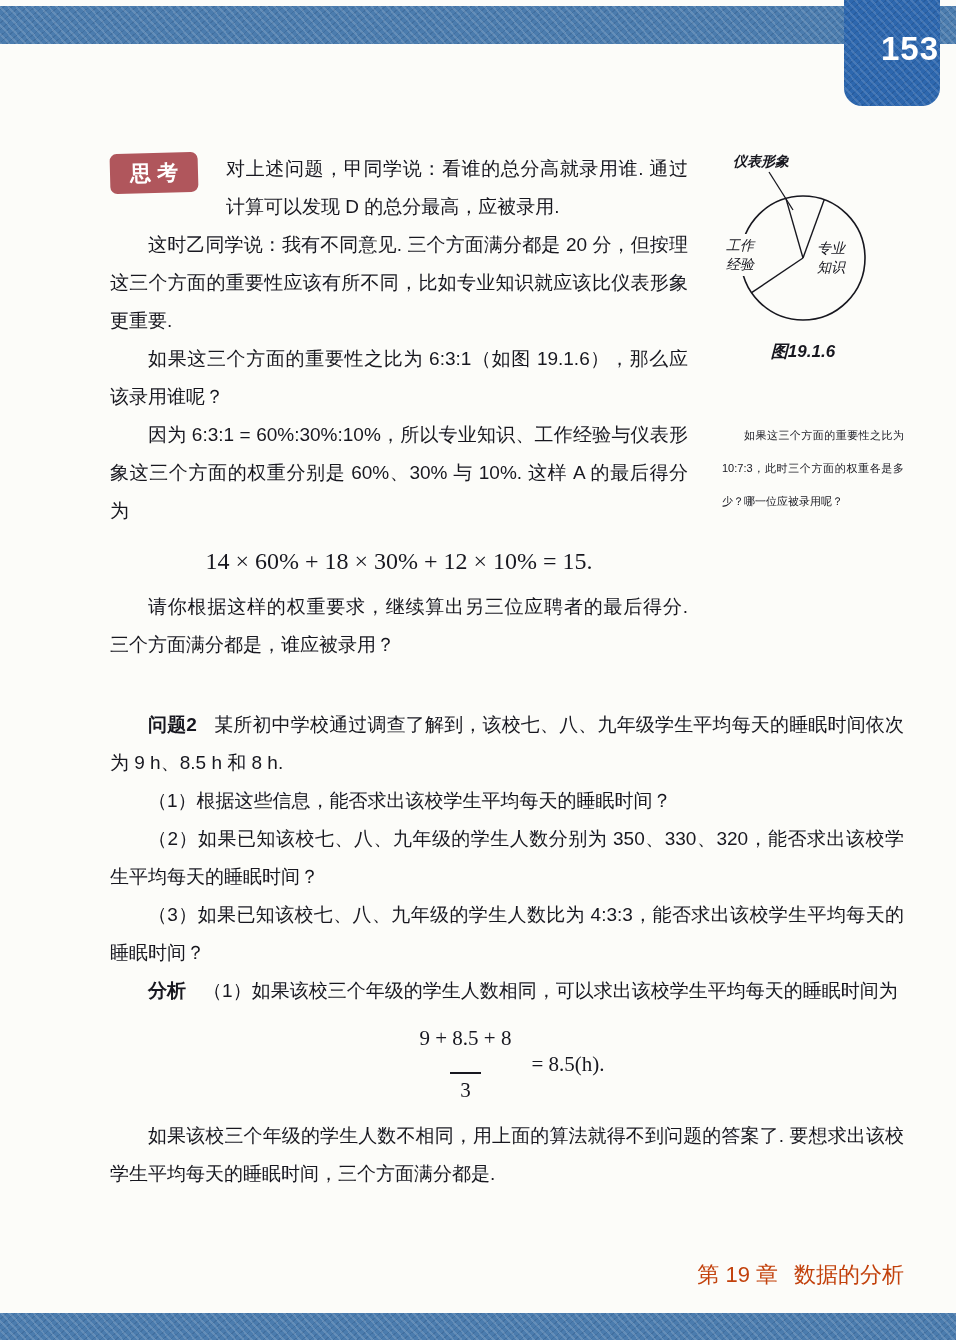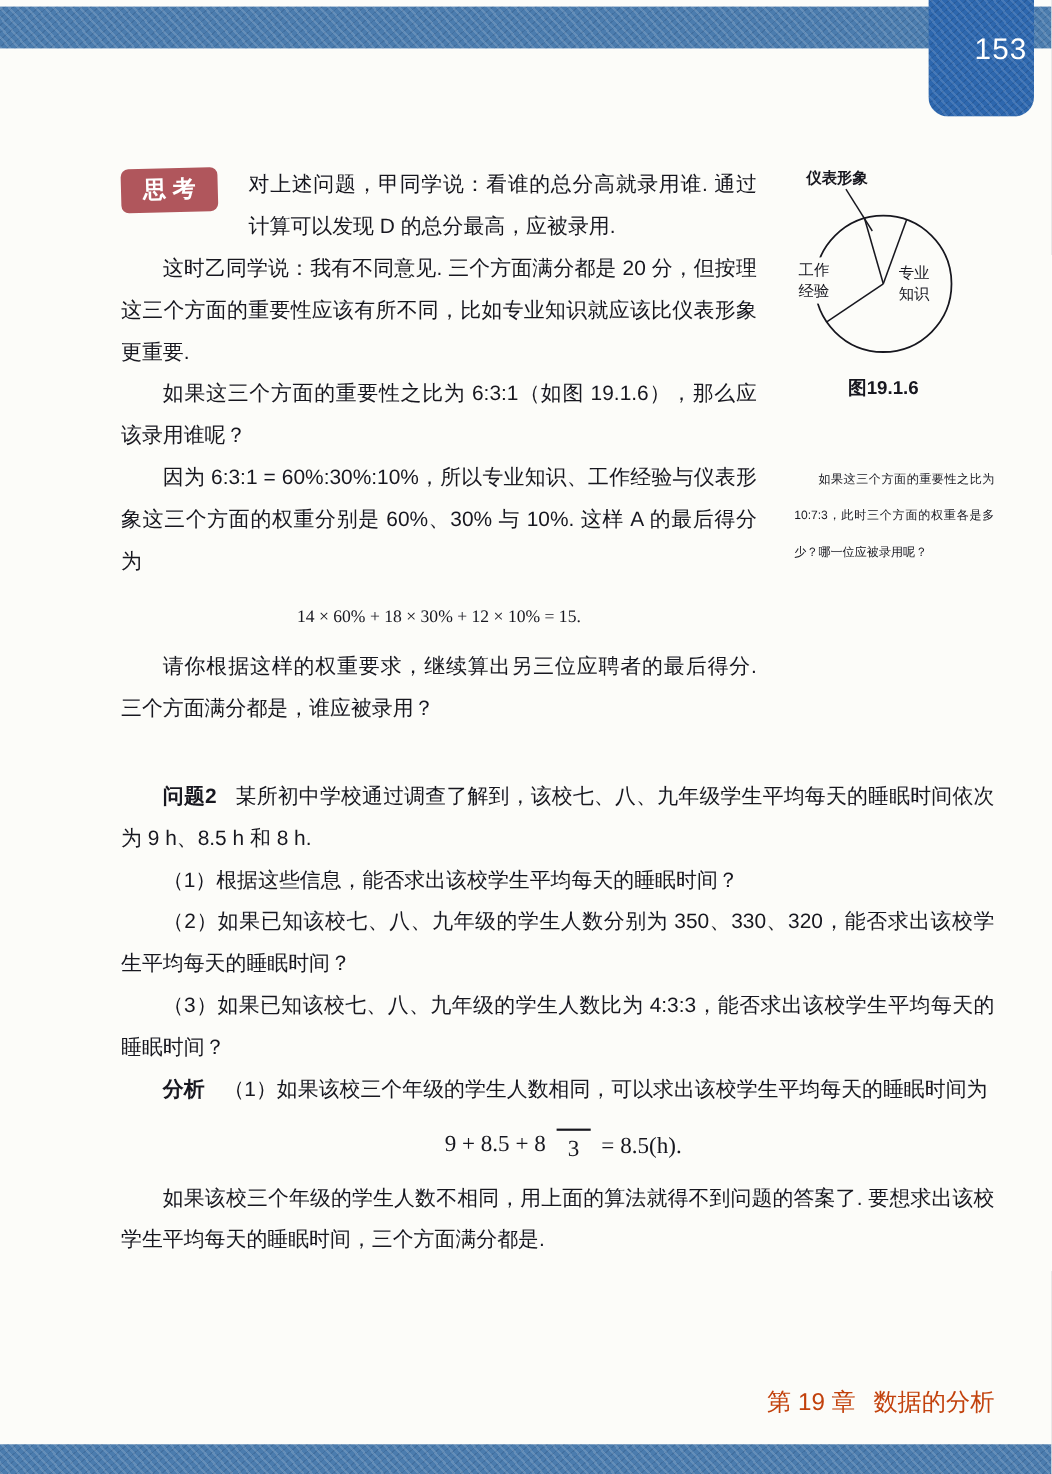--- a/index.html
+++ b/index.html
@@ -25,21 +25,21 @@
     position:absolute;top:0;right:16px;width:96px;height:106px;
     background-color:#2d67ae;
     background-image:
       repeating-linear-gradient(48deg, rgba(255,255,255,.12) 0 2px, rgba(255,255,255,0) 2px 6px),
       repeating-linear-gradient(-40deg, rgba(16,44,84,.18) 0 1px, rgba(0,0,0,0) 1px 5px);
     border-radius:0 0 18px 18px;
     text-align:center;
   }
   .page-number{
     display:block;margin-top:30px;
-    color:#ffffff;font-size:27px;font-weight:normal;letter-spacing:1px;padding-left:36px;
+    color:#ffffff;font-size:33px;font-weight:bold;letter-spacing:1px;padding-left:36px;
   }
   
   .content{position:absolute;left:110px;top:150px;width:794px;}
   .para{
     margin:0;font-size:19px;line-height:38px;
     text-indent:2em;text-align:justify;
   }
   .top-section{display:flex;}
   .col-main{width:578px;flex:none;}
   .col-side{width:202px;margin-left:14px;flex:none;}
@@ -47,40 +47,40 @@
   .think-badge{
     float:left;width:88px;height:40px;margin:3px 28px 8px 0;
     background:#b0565c;color:#ffffff;
     font-size:21px;font-weight:bold;letter-spacing:6px;
     text-align:center;line-height:40px;text-indent:6px;
     border-radius:7px;transform:rotate(-1.5deg);
   }
   .formula{
     text-align:center;text-indent:0;
     font-family:"Liberation Serif", serif;
-    font-size:16px;line-height:30px;
+    font-size:24px;line-height:30px;
     margin:16px 0 12px 0;
   }
   .lead{font-weight:bold;margin-right:.9em;}
   
-  .figure{width:202px;text-align:center;}
+  .figure{width:202px;text-align:center;font-style:italic;}
   .fig-caption{font-weight:bold;font-size:17px;margin-top:4px;}
   .pie-svg text{font-family:"Liberation Sans", sans-serif;fill:#17171f;}
   .margin-note{
     margin-top:56px;font-size:11px;line-height:33px;
     text-indent:2em;text-align:justify;margin-left:20px;
   }
   .section-problem{margin-top:42px;}
   
   .fraction-line{
     display:flex;justify-content:center;align-items:center;
     font-family:"Liberation Serif", serif;font-size:21px;
     margin:16px 0 14px 0;
   }
-  .frac{display:inline-flex;flex-direction:row;align-items:center;margin-right:10px;}
+  .frac{display:inline-flex;flex-direction:column;align-items:center;margin-right:10px;gap:17px;}
   .frac .num{padding:0 10px 4px 10px;}
   .frac .den{border-top:2px solid #17171f;padding:4px 10px 0 10px;}
   
   .footer{
     position:absolute;right:52px;bottom:50px;
     color:#c2410c;font-size:22px;font-weight:normal;
   }
   .footer .footer-title{margin-left:16px;}
 </style>
 </head>

